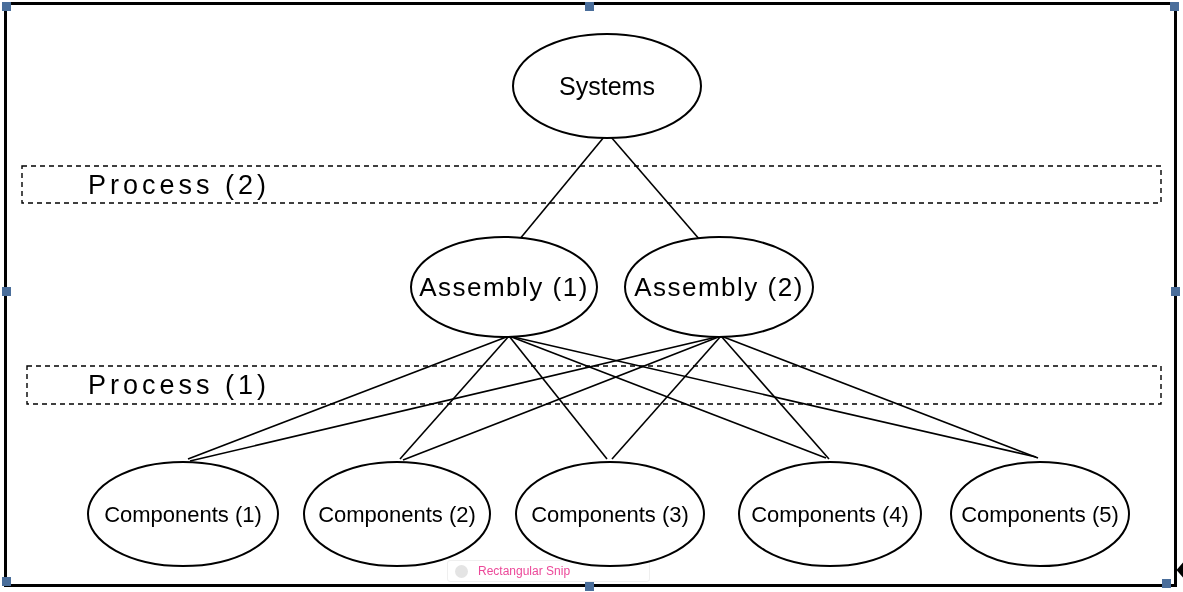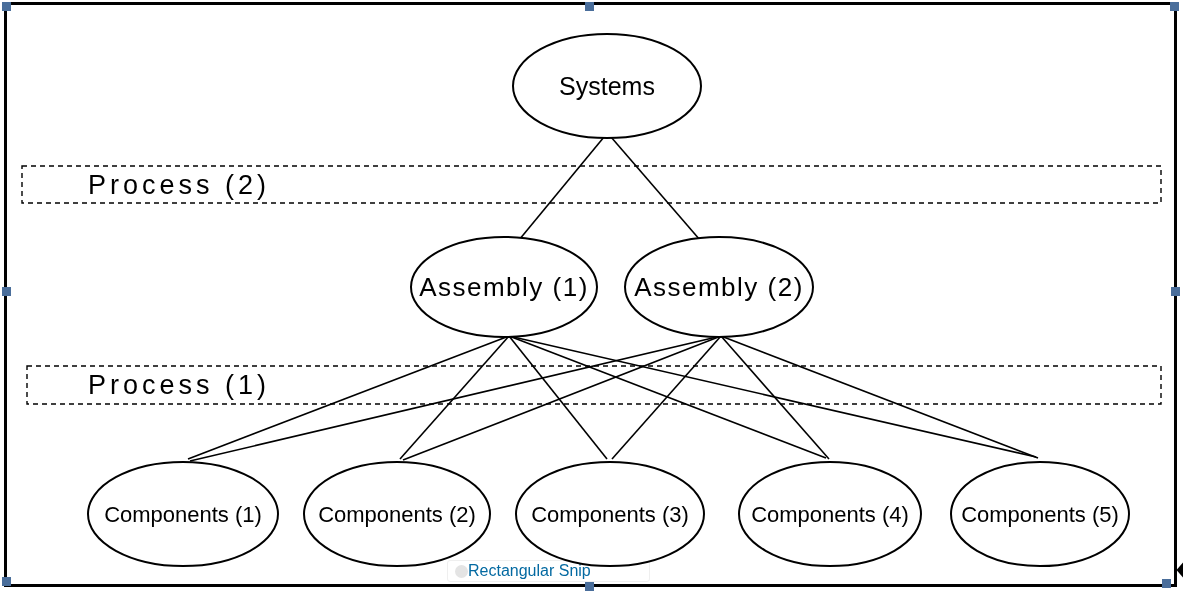--- a/index.html
+++ b/index.html
@@ -4,21 +4,21 @@
 <style>
   html,body{margin:0;padding:0;background:#fff;}
   .stage{position:relative;width:1183px;height:592px;background:#ffffff;overflow:hidden;
          font-family:"Liberation Sans", sans-serif;}
 
   
   .ghost{position:absolute;left:447px;top:560px;width:201px;height:20px;z-index:1;
          border:1px solid #efefef;border-radius:3px;background:rgba(255,255,255,.55);
          display:flex;align-items:center;}
   .ghost-icon{width:13px;height:13px;border-radius:50%;background:#e4e4e4;margin-left:7px;}
-  .ghost-label{color:#0369a1;font-size:16px;white-space:nowrap;}
+  .ghost-label{color:#ec4899;font-size:12px;margin-left:10px;white-space:nowrap;}
 
   
   svg.diagram{position:absolute;left:0;top:0;z-index:2;}
   svg.diagram text{fill:#000;}
   .sys-label{font-size:25px;}
   .asm-label{font-size:26px;letter-spacing:1.5px;}
   .cmp-label{font-size:22px;}
   .band-label{font-size:27px;letter-spacing:4px;}
   ellipse.node{fill:#ffffff;stroke:#000;stroke-width:2;}
   rect.band{fill:none;stroke:#000;stroke-width:1.4;stroke-dasharray:5,4;}

